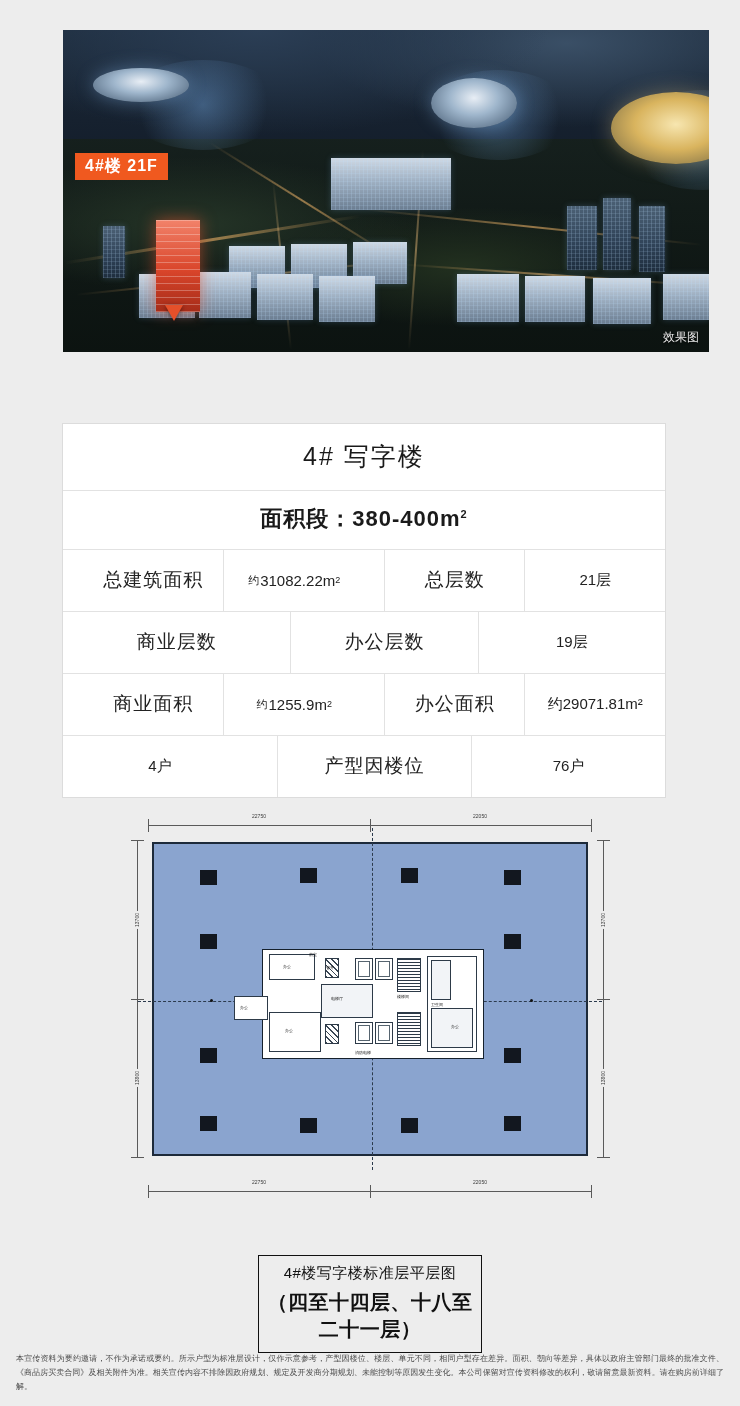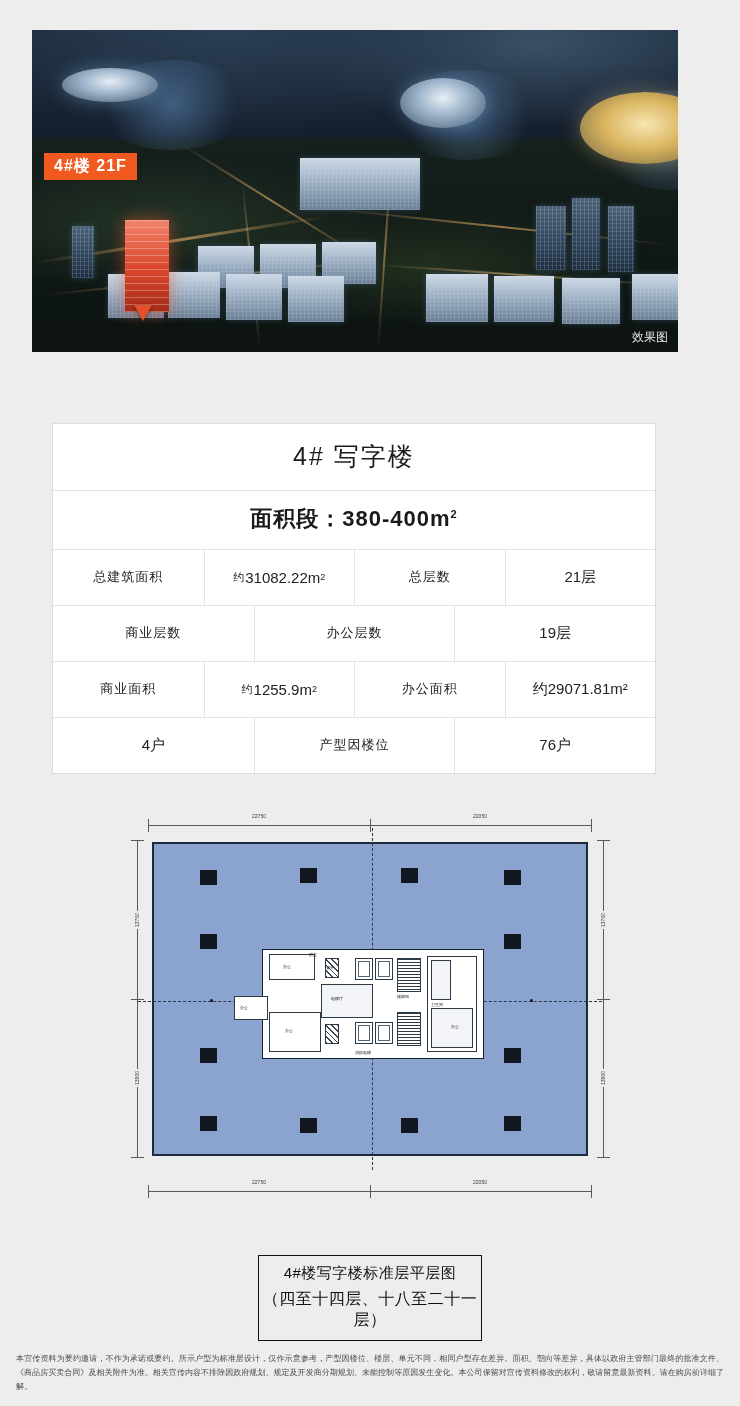--- a/index.html
+++ b/index.html
@@ -12,21 +12,21 @@
   .page {
     position: relative;
     width: 740px; height: 1406px;
     background: #ededed;
     overflow: hidden;
   }
 
   
   .hero {
     position: absolute;
-    left: 32px; top: 30px;
+    left: 63px; top: 30px;
     width: 646px; height: 322px;
     overflow: hidden;
     background: #0c1622;
   }
   .hero-sky {
     position: absolute; inset: 0;
     background:
       radial-gradient(ellipse 420px 150px at 30% 0%, #2b3e55 0%, rgba(43,62,85,0) 70%),
       radial-gradient(ellipse 360px 120px at 78% 4%, #3a4f66 0%, rgba(58,79,102,0) 70%),
       linear-gradient(180deg, #1d2c3d 0%, #16212f 28%, #101a26 55%, #0b131d 100%);
@@ -125,21 +125,21 @@
   }
   .glow {
     position: absolute;
     border-radius: 50%;
     background: radial-gradient(circle, rgba(130,190,255,0.35) 0%, rgba(130,190,255,0) 70%);
   }
 
   
   .spec {
     position: absolute;
-    left: 52px; top: 423px;
+    left: 62px; top: 423px;
     width: 604px;
     background: #fff;
     border: 1px solid #dcdcdc;
   }
   .spec .row { display: flex; border-top: 1px solid #e2e2e2; }
   .spec .row:first-child { border-top: none; }
   .spec .title-cell {
     flex: 1 1 100%;
     text-align: center;
     padding: 16px 0 17px 0;
@@ -160,21 +160,21 @@
     flex: 1 1 25%;
     text-align: center;
     padding: 17px 4px 18px 4px;
     font-size: 16px;
     color: #222;
     border-left: 1px solid #e2e2e2;
     display: flex; align-items: center; justify-content: center;
     min-height: 55px;
   }
   .spec .cell:first-child { border-left: none; }
-  .spec .cell.label { font-size: 13px; letter-spacing: 1px; }
+  .spec .cell.label { font-size: 19px; letter-spacing: 1px; margin-left: 20px; }
   .spec .cell.value { font-size: 15px; }
   .spec .cell .approx { font-size: 11px; margin-right: 1px; }
   .spec sup { font-size: 9px; vertical-align: super; }
   .spec .sub-cell sup { font-size: 11px; }
 
   
   .plan-wrap {
     position: absolute;
     left: 128px; top: 818px;
     width: 484px; height: 380px;
@@ -286,21 +286,21 @@
   .caption {
     position: absolute;
     left: 258px; top: 1255px;
     width: 224px;
     border: 1px solid #111;
     background: transparent;
     text-align: center;
     padding: 8px 0 9px 0;
   }
   .caption .l1 { font-size: 15px; color: #111; letter-spacing: .5px; }
-  .caption .l2 { font-size: 16px; color: #111; margin-top: 6px; letter-spacing: .5px; }
+  .caption .l2 { font-size: 20px; color: #111; margin-top: 6px; letter-spacing: .5px; font-weight: bold; }
 
   
   .disclaimer {
     position: absolute;
     left: 16px; top: 1352px;
     width: 708px;
     font-size: 8px;
     line-height: 1.75;
     color: #4c4c4c;
     text-align: justify;

